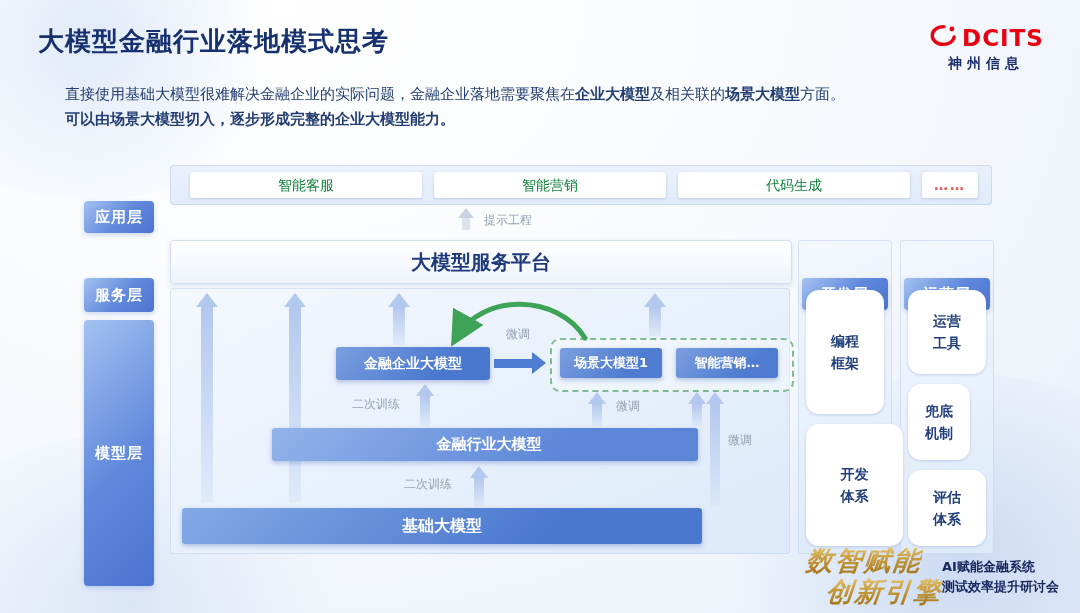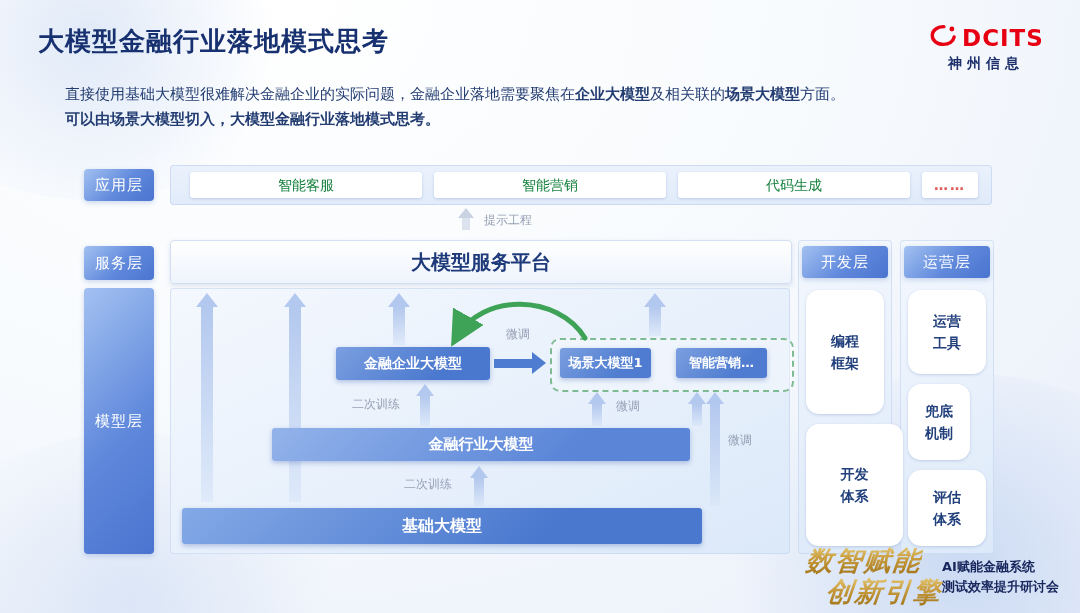--- a/index.html
+++ b/index.html
@@ -19,24 +19,25 @@
   .logo .row{display:flex;align-items:center;justify-content:center;gap:4px;}
   .logo .brand{font-size:23px;font-weight:800;color:#e60012;letter-spacing:1px;}
   .logo .company{font-size:14px;font-weight:700;color:#1c2f6b;letter-spacing:5px;margin-top:1px;}
 
   .intro{position:absolute;left:65px;top:82px;width:955px;font-size:15px;line-height:24px;color:#233d72;}
   .intro .b{font-weight:800;}
   .intro .line2{font-weight:800;margin-top:1px;}
 
   
   .layer-label{
-    position:absolute;width:70px;border-radius:4px;color:#fff;font-weight:400;font-size:15px;
+    position:absolute;width:70px;border-radius:4px;color:#fff;font-weight:700;font-size:15px;
     background:linear-gradient(135deg,#a3c1f1 0%,#6089dc 55%,#4a74cf 100%);
     display:flex;align-items:center;justify-content:center;letter-spacing:1px;
     box-shadow:0 2px 5px rgba(70,110,190,.25);
+    margin-top:32px;
   }
 
   
   .app-panel{position:absolute;left:170px;top:165px;width:822px;height:40px;border-radius:4px;
     background:linear-gradient(180deg,rgba(232,240,252,.85),rgba(215,228,248,.7));box-shadow:inset 0 0 0 1px rgba(180,200,235,.5);}
   .app-box{position:absolute;top:172px;height:26px;line-height:26px;text-align:center;background:#fff;
     border-radius:3px;font-size:14px;color:#15803d;box-shadow:0 1px 3px rgba(90,120,180,.28);}
   .app-box.dots{color:#e05a5a;font-weight:800;letter-spacing:2px;}
 
   
@@ -60,24 +61,24 @@
   .vbox{position:absolute;background:#fff;border-radius:13px;box-shadow:0 1px 3px rgba(90,120,180,.28);
     display:flex;align-items:center;justify-content:center;text-align:center;
     font-size:14px;color:#22407c;font-weight:600;white-space:pre-line;line-height:22px;}
 
   
   .mbox{position:absolute;border-radius:3px;color:#fff;font-weight:800;text-align:center;
     box-shadow:0 2px 5px rgba(60,95,175,.35);}
   .mbox.base{left:182px;top:508px;width:520px;height:36px;line-height:36px;font-size:16px;
     background:linear-gradient(135deg,#83a9e6 0%,#4a78ce 70%);}
   .mbox.industry{left:272px;top:428px;width:418px;height:33px;line-height:33px;font-size:15px;
-    background:linear-gradient(135deg,#93b3ea 0%,#5b86d8 70%);}
+    background:linear-gradient(135deg,#93b3ea 0%,#5b86d8 70%);padding-left:8px;}
   .mbox.enterprise{left:336px;top:347px;width:154px;height:33px;line-height:33px;font-size:14px;
     background:linear-gradient(135deg,#7b9fe0 0%,#4a78ce 70%);}
-  .mbox.scen{top:348px;width:91px;height:30px;line-height:30px;font-size:13px;
+  .mbox.scen{top:348px;width:102px;height:30px;line-height:30px;font-size:13px;
     background:linear-gradient(135deg,#7b9fe0 0%,#4f7cd0 70%);}
 
   .dashed-group{position:absolute;left:550px;top:338px;width:240px;height:50px;border:2px dashed #7fbb92;
     border-radius:10px;background:rgba(255,255,255,.35);}
 
   
   .rarrow-shaft{position:absolute;left:494px;top:359px;width:38px;height:9px;background:#4d7cd0;}
   .rarrow-head{position:absolute;left:532px;top:352px;width:0;height:0;
     border-top:11px solid transparent;border-bottom:11px solid transparent;border-left:14px solid #4d7cd0;}
 
@@ -113,21 +114,21 @@
           <circle cx="24.5" cy="7.5" r="2.6" fill="#e60012"></circle>
         </svg>
       </span>
       <span class="brand">DCITS</span>
     </div>
     <div class="company">神州信息</div>
   </div>
 
   <div class="intro">
     <div><span>直接使用基础大模型很难解决金融企业的实际问题，金融企业落地需要聚焦在</span><span class="b">企业大模型</span><span>及相关联的</span><span class="b">场景大模型</span><span>方面。</span></div>
-    <div class="line2">可以由场景大模型切入，大模型金融行业落地模式思考。</div>
+    <div class="line2">可以由场景大模型切入，逐步形成完整的企业大模型能力。</div>
   </div>
 
   <div class="layer-label" style="left:84px;top:169px;height:32px;">应用层</div>
   <div class="layer-label" style="left:84px;top:246px;height:34px;">服务层</div>
   <div class="layer-label" style="left:84px;top:288px;height:266px;">模型层</div>
 
   <div class="app-panel"></div>
   <div class="app-box" style="left:190px;width:232px;">智能客服</div>
   <div class="app-box" style="left:434px;width:232px;">智能营销</div>
   <div class="app-box" style="left:678px;width:232px;">代码生成</div>

